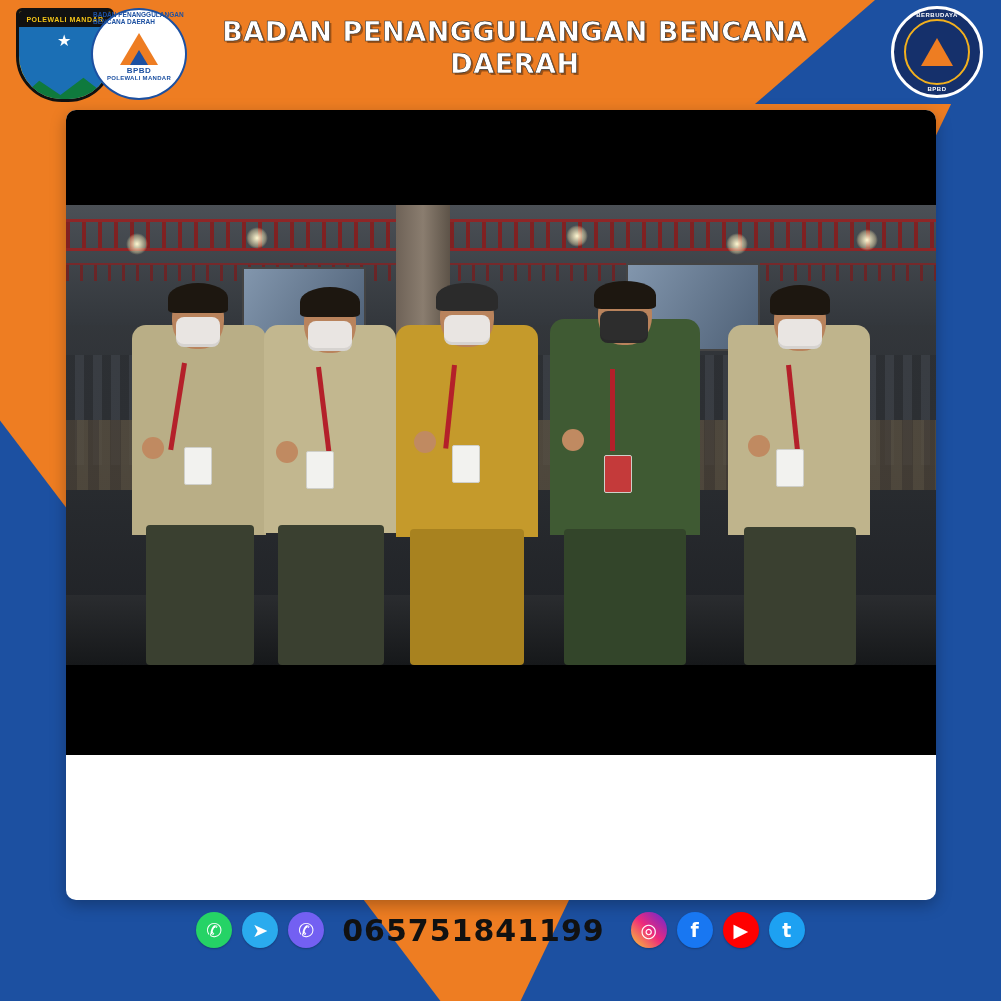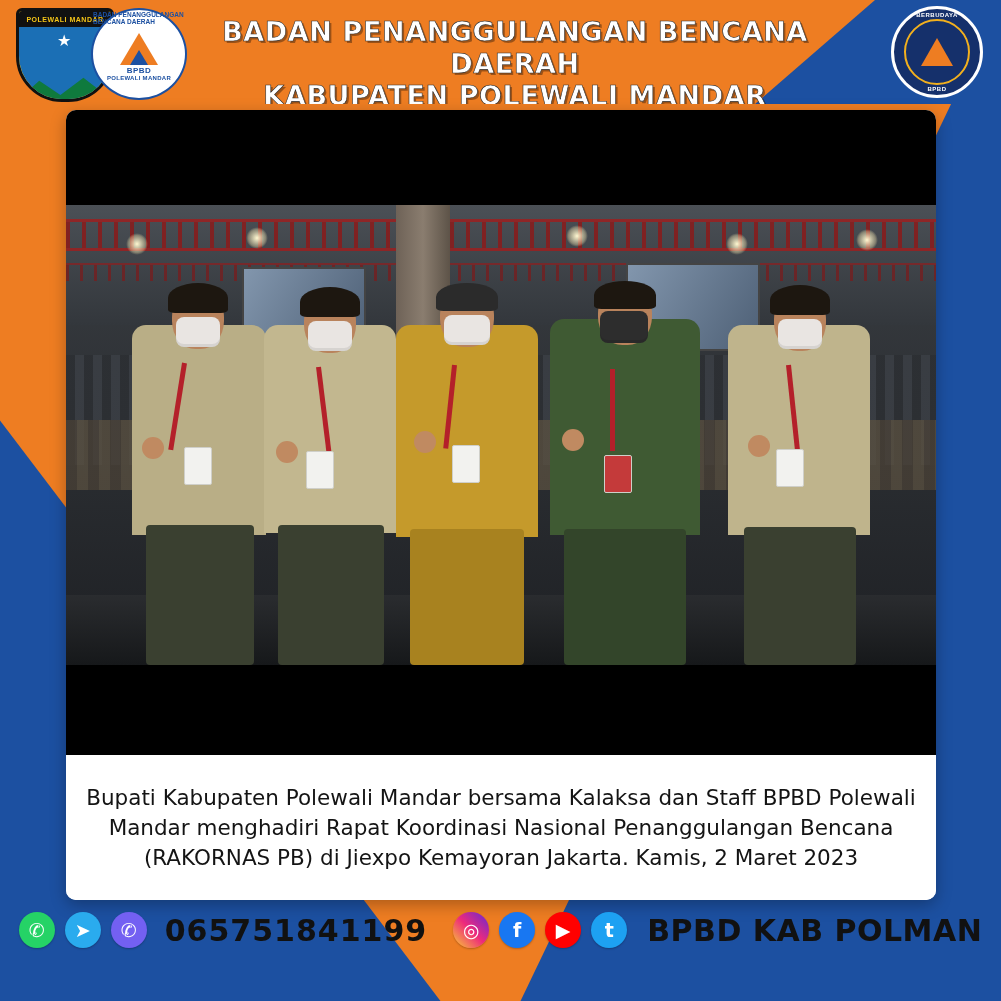--- a/index.html
+++ b/index.html
@@ -307,21 +307,20 @@
           <div class="bpbd-tri"></div>
           <div class="bpbd-tri-in"></div>
           <div class="bpbd-label">BPBD</div>
           <div class="bpbd-sub">POLEWALI MANDAR</div>
         </div>
       </div>
     </div>
 
     <div class="header-title">
       <div>BADAN PENANGGULANGAN BENCANA DAERAH</div>
-      <div>KABUPATEN POLEWALI MANDAR</div>
     </div>
 
     <div class="logo logo-right">
       <div class="circ-logo">
         <div class="circ-text">BERBUDAYA</div>
         <div class="inner">
             <div class="tri"></div>
           </div>
         <div class="circ-text-bottom">BPBD</div>
       </div>
@@ -402,32 +401,28 @@
           <div class="hair" style="left:52px;bottom:350px;width:60px;height:30px;"></div>
           <div class="mask" style="left:60px;bottom:316px;width:44px;height:30px;"></div>
           <div class="lanyard" style="left:68px;bottom:214px;height:86px;transform:rotate(-6deg);"></div>
           <div class="badge-id" style="left:58px;bottom:178px;"></div>
           <div class="fist" style="left:30px;bottom:208px;"></div>
         </div>
 
       </div>
     </div>
 
-    <div class="caption">
-      <p>Bupati Kabupaten Polewali Mandar bersama Kalaksa dan Staff BPBD Polewali Mandar menghadiri Rapat Koordinasi Nasional Penanggulangan Bencana (RAKORNAS PB) di Jiexpo Kemayoran Jakarta. Kamis, 2 Maret 2023</p>
-    </div>
   </div>
 
   <div class="footer">
     <div class="contact-row">
       <div class="ic ic-wa">✆</div>
       <div class="ic ic-tg">➤</div>
       <div class="ic ic-vb">✆</div>
       <div class="phone">065751841199</div>
       <div class="ic ic-ig">◎</div>
       <div class="ic ic-fb">f</div>
       <div class="ic ic-yt">▶</div>
       <div class="ic ic-tw">t</div>
-      <div class="handle">BPBD KAB POLMAN</div>
     </div>
   </div>
 
 </div>
 
 </body></html>

